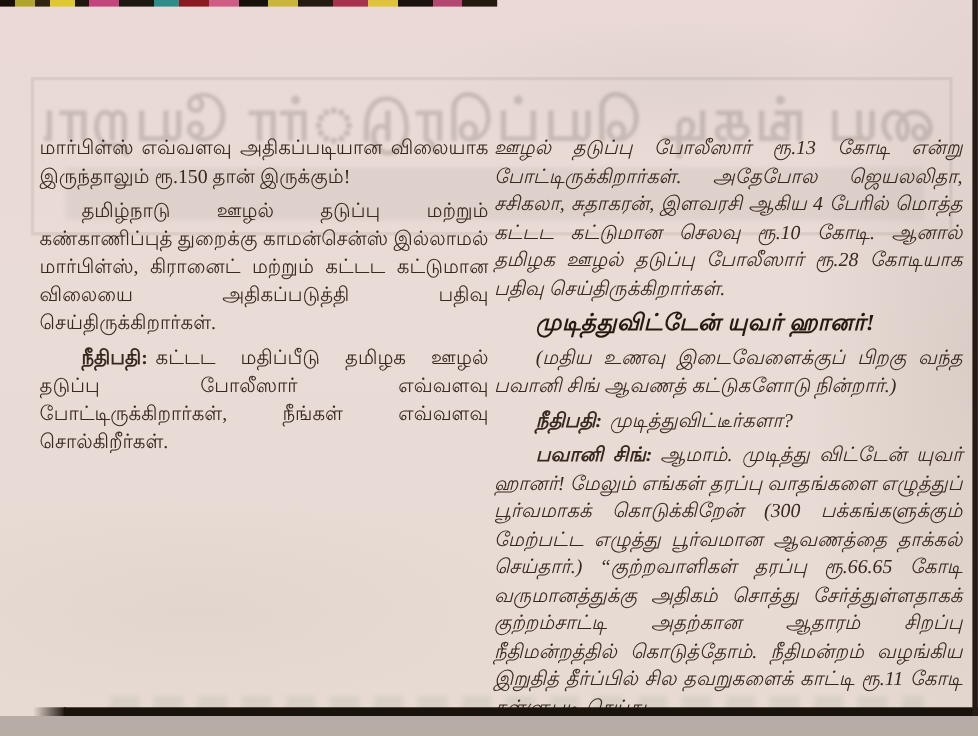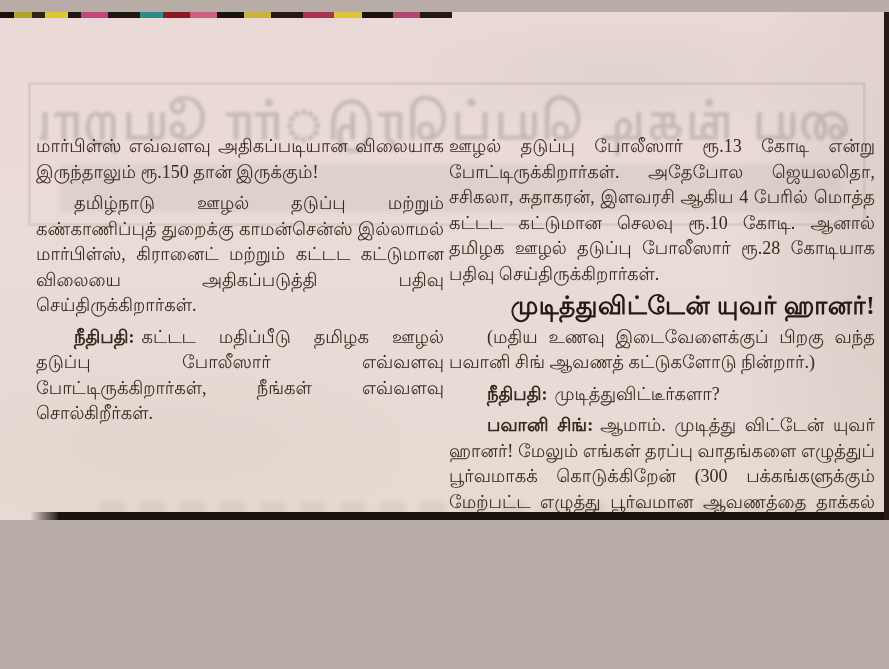--- a/index.html
+++ b/index.html
@@ -1,19 +1,19 @@
 <!DOCTYPE html>
 <html><head>
 <meta charset="utf-8">
 <style>
   html,body{margin:0;padding:0;background:#b8aca6;}
   .page{
     position:relative;
-    width:889px;height:508px;
-    margin:12px auto;
+    width:889px;height:651px;
+    margin:0 auto;
     overflow:hidden;
     background:
       radial-gradient(ellipse 340px 90px at 70% 12%, rgba(214,203,196,.45), transparent 70%),
       radial-gradient(ellipse 420px 140px at 20% 85%, rgba(213,206,196,.35), transparent 70%),
       radial-gradient(ellipse 200px 600px at 99% 50%, rgba(205,193,186,.5), transparent 75%),
       linear-gradient(180deg,#ead9d6 0%,#e9dbd6 40%,#e7dad3 100%);
     font-family:"Liberation Serif","DejaVu Serif",serif;
     color:#38291f;
   }
   
@@ -53,27 +53,27 @@
     background:repeating-linear-gradient(90deg,rgba(120,140,110,.12) 0 26px,transparent 26px 40px);
     filter:blur(2px);
   }
   
   .col{
     position:absolute;top:122px;
     font-size:18px;line-height:25.5px;
     text-align:justify;
   }
   .col-left{left:36px;width:408px;}
-  .col-right{left:449px;width:426px;}
+  .col-right{left:449px;width:426px;font-style:italic;}
   p.para{margin:0 0 6px 0;text-indent:38px;}
   p.para.flush{text-indent:0;}
   .speaker{font-weight:bold;margin-right:7px;}
   .subhead{
-    margin:4px 0 6px 0;text-align:right;text-indent:0;
-    font-weight:bold;font-size:25px;letter-spacing:.5px;color:#241a12;
+    margin:4px 0 6px 0;text-align:left;text-indent:0;
+    font-weight:bold;font-size:21px;letter-spacing:.5px;color:#241a12;
   }
 </style>
 </head>
 <body>
 
 <div class="page">
 
   <div class="top-strip"></div>
 
   <div class="ghost-box"></div>

